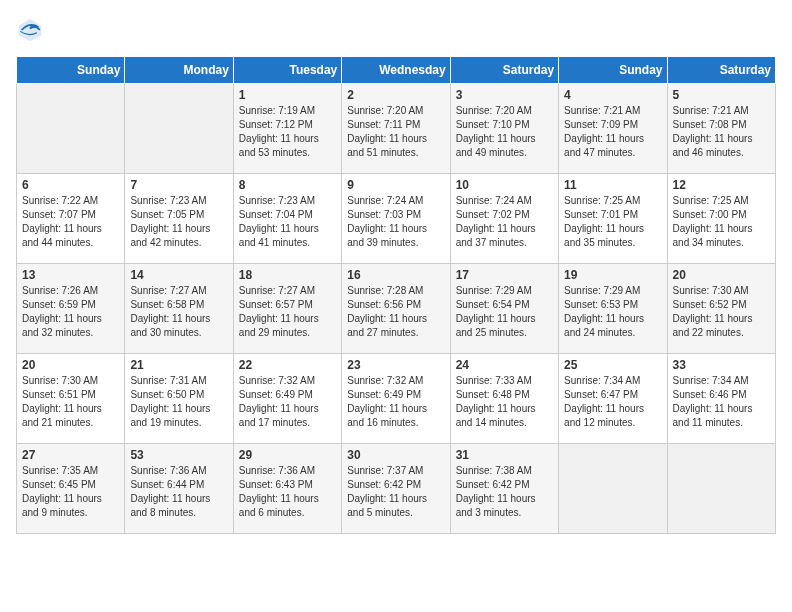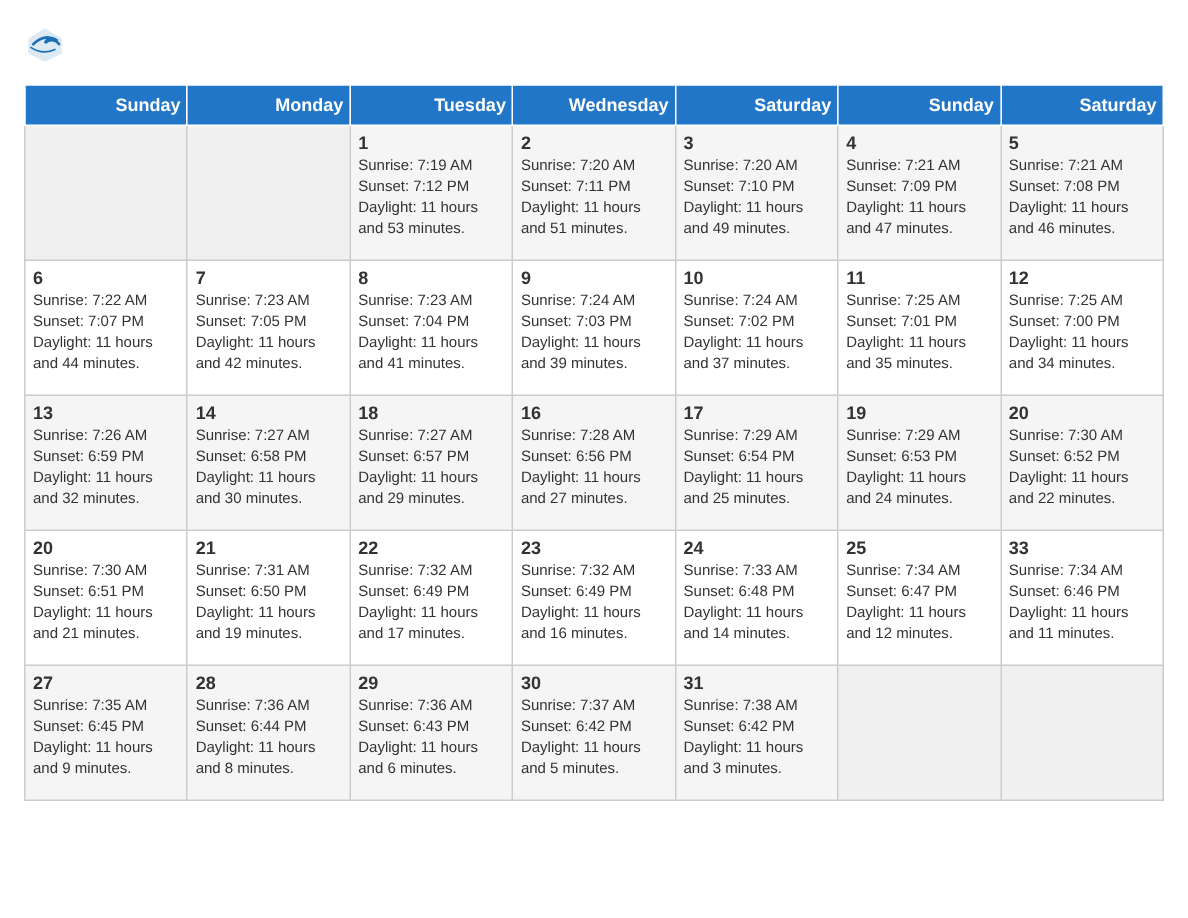--- a/index.html
+++ b/index.html
@@ -245,21 +245,21 @@
           <span class="day-num">33</span>
           <div class="day-info">Sunrise: 7:34 AM<br>Sunset: 6:46 PM<br>Daylight: 11 hours and 11 minutes.</div>
         </td>
       </tr>
       <tr>
         <td>
           <span class="day-num">27</span>
           <div class="day-info">Sunrise: 7:35 AM<br>Sunset: 6:45 PM<br>Daylight: 11 hours and 9 minutes.</div>
         </td>
         <td>
-          <span class="day-num">28</span>
+          <span class="day-num">53</span>
           <div class="day-info">Sunrise: 7:36 AM<br>Sunset: 6:44 PM<br>Daylight: 11 hours and 8 minutes.</div>
         </td>
         <td>
           <span class="day-num">29</span>
           <div class="day-info">Sunrise: 7:36 AM<br>Sunset: 6:43 PM<br>Daylight: 11 hours and 6 minutes.</div>
         </td>
         <td>
           <span class="day-num">30</span>
           <div class="day-info">Sunrise: 7:37 AM<br>Sunset: 6:42 PM<br>Daylight: 11 hours and 5 minutes.</div>
         </td>

